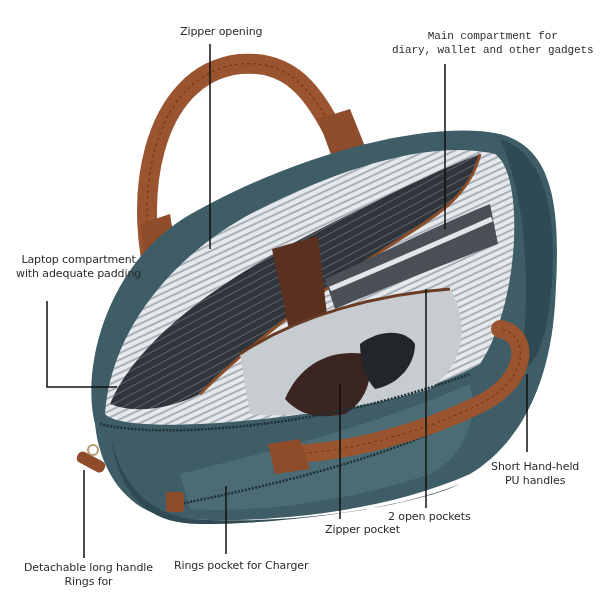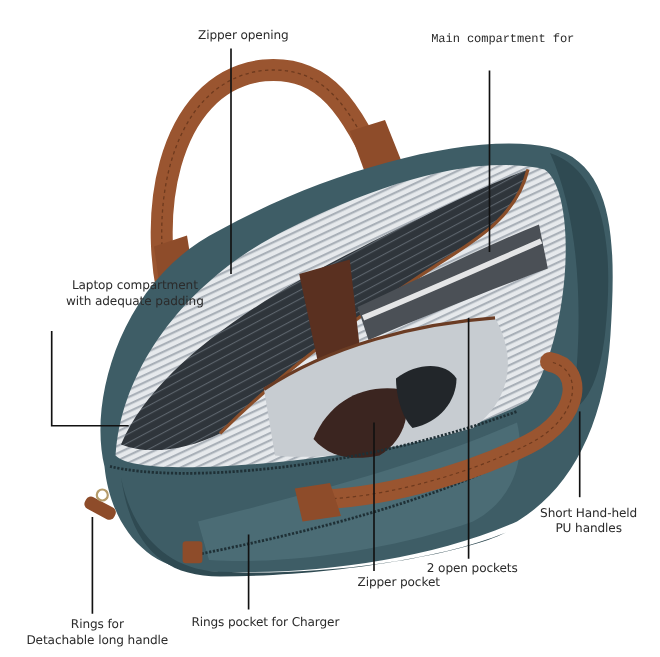--- a/index.html
+++ b/index.html
@@ -84,23 +84,24 @@
       <line x1="84" y1="466" x2="84" y2="554"></line>
     </g>
   </svg>
 
   <div class="label" style="left:180px; top:21px;">
     <div>Zipper opening</div>
   </div>
 
   <div class="label" style="left:392px; top:25px;font-family:Liberation Mono, monospace;">
     <div>Main compartment for</div>
+    <div>diary, wallet and other gadgets</div>
   </div>
 
-  <div class="label" style="left:16px; top:249px;margin-left:44px;">
+  <div class="label" style="left:16px; top:249px;">
     <div>Laptop compartment</div>
     <div>with adequate padding</div>
   </div>
 
   <div class="label" style="left:491px; top:456px;">
     <div>Short Hand-held</div>
     <div>PU handles</div>
   </div>
 
   <div class="label" style="left:388px; top:506px;">
@@ -109,17 +110,17 @@
 
   <div class="label" style="left:313px; top:519px;margin-left:12px;">
     <div>Zipper pocket</div>
   </div>
 
   <div class="label" style="left:174px; top:555px;">
     <div>Rings pocket for Charger</div>
   </div>
 
   <div class="label" style="left:24px; top:557px;">
+    <div>Detachable long handle</div>
     <div>Rings for</div>
-    <div>Detachable long handle</div>
   </div>
 
 </div>
 
 </body></html>

